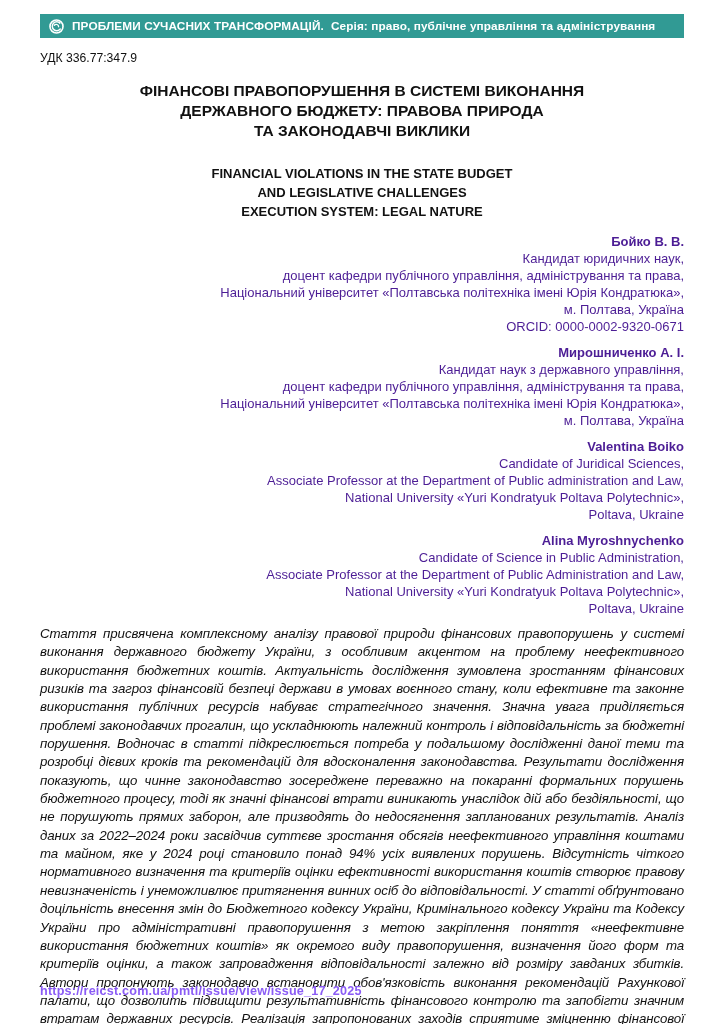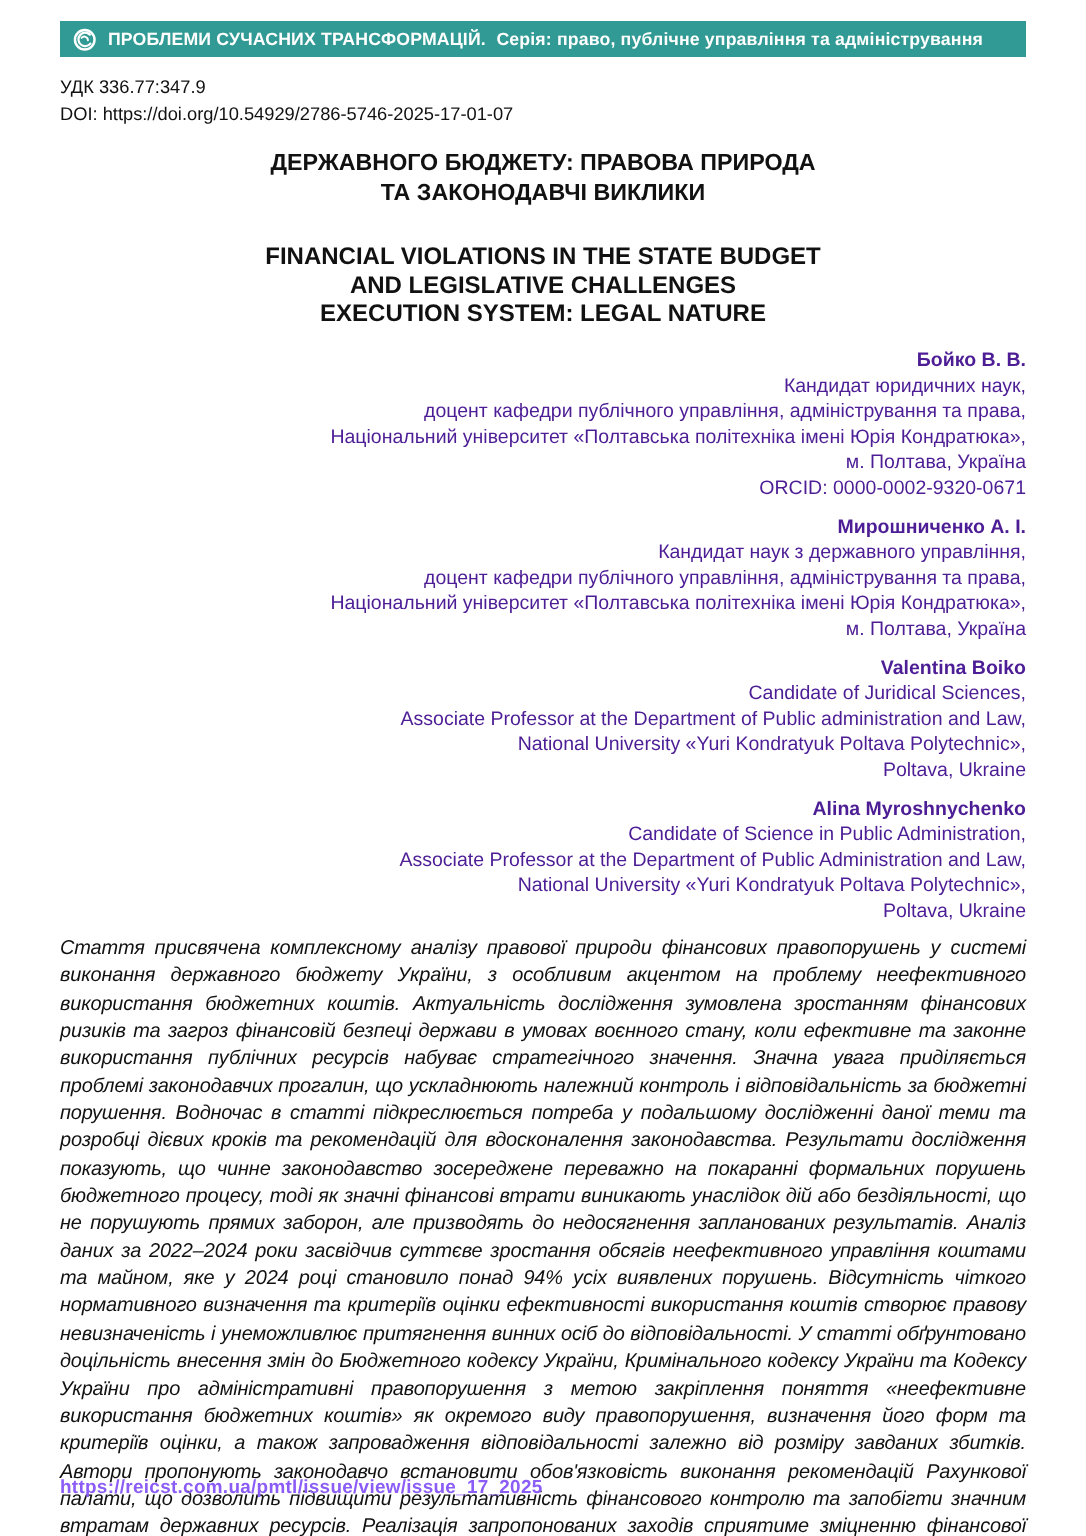--- a/index.html
+++ b/index.html
@@ -24,21 +24,21 @@
     font-size: 11.8px;
     white-space: nowrap;
   }
   .topbar .logo { flex: 0 0 auto; display: flex; align-items: center; }
   .topbar .jname  { font-weight: 700; letter-spacing: 0.1px; }
   .topbar .jseries { font-weight: 700; letter-spacing: 0.1px; }
 
   .meta { margin-top: 11px; font-size: 12.2px; line-height: 18px; color: #111; }
 
   .title-uk { margin-top: 14px; text-align: center; font-weight: 700; font-size: 15.5px; line-height: 20px; color: #111; }
-  .title-en { margin-top: 23px; text-align: center; font-weight: 700; font-size: 16px; line-height: 19px; color: #111; }
+  .title-en { margin-top: 23px; text-align: center; font-weight: 700; font-size: 13px; line-height: 19px; color: #111; }
 
   .authors { margin-top: 12px; }
   .author-block { text-align: right; font-size: 13px; line-height: 17px; color: #4c1d95; }
   .author-block + .author-block { margin-top: 9px; }
   .author-block .aname { font-weight: 700; }
 
   .abstract {
     margin-top: 8px;
     font-style: italic;
     font-size: 13.3px;
@@ -70,24 +70,24 @@
         <path d="M16.8 7.2 A 6.3 6.3 0 1 0 17.3 15.6" fill="none" stroke="#ffffff" stroke-width="2.1" stroke-linecap="round"></path>
         <path d="M9 10.2 A 3.4 3.4 0 0 1 15 12.4" fill="none" stroke="#ffffff" stroke-width="1.8" stroke-linecap="round"></path>
       </svg>
     </span>
     <span class="jname">ПРОБЛЕМИ СУЧАСНИХ ТРАНСФОРМАЦІЙ.</span>
     <span class="jseries">Серія: право, публічне управління та адміністрування</span>
   </div>
 
   <div class="meta">
     <div>УДК 336.77:347.9</div>
-    <div>DOI: https://doi.org/10.54929/2786-5746-2025-17-01-07</div>
   </div>
 
   <div class="title-uk">
+    <div>ФІНАНСОВІ ПРАВОПОРУШЕННЯ В СИСТЕМІ ВИКОНАННЯ</div>
     <div>ДЕРЖАВНОГО БЮДЖЕТУ: ПРАВОВА ПРИРОДА</div>
     <div>ТА ЗАКОНОДАВЧІ ВИКЛИКИ</div>
   </div>
 
   <div class="title-en">
     <div>FINANCIAL VIOLATIONS IN THE STATE BUDGET</div>
     <div>AND LEGISLATIVE CHALLENGES</div>
     <div>EXECUTION SYSTEM: LEGAL NATURE</div>
   </div>
 

